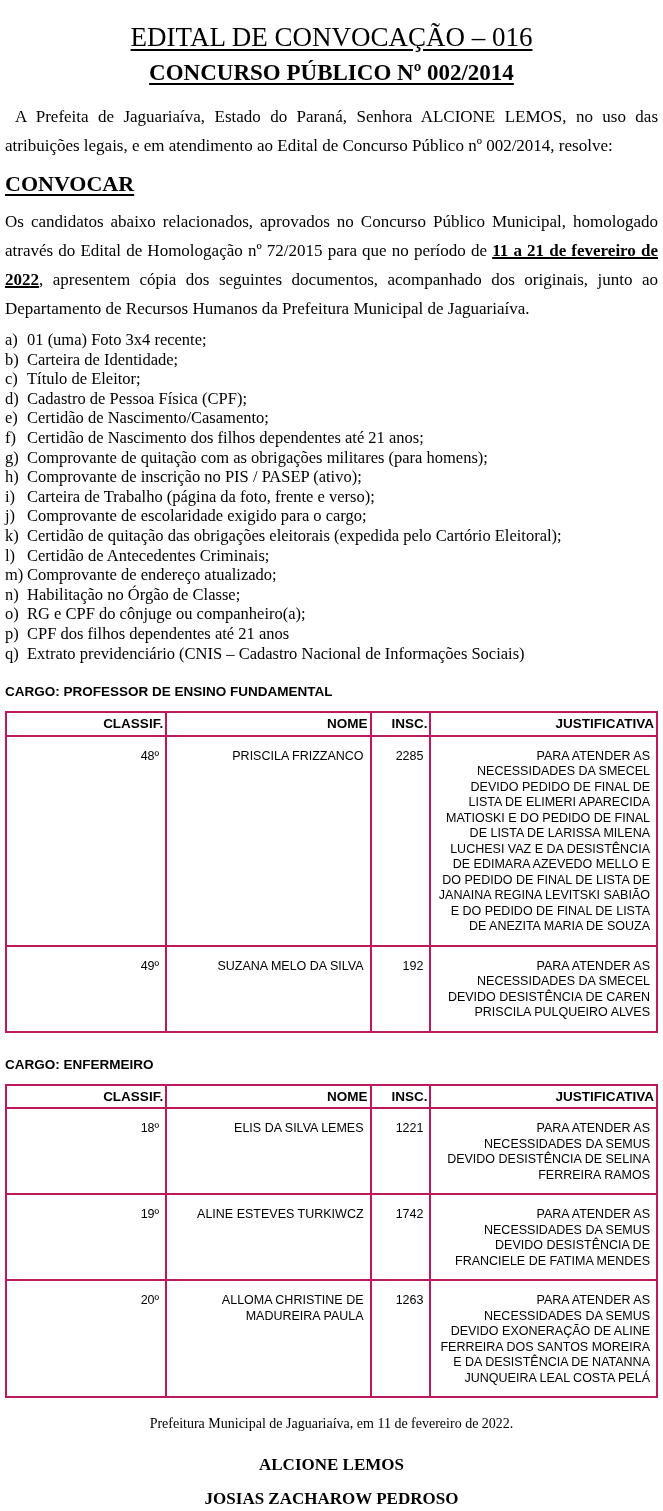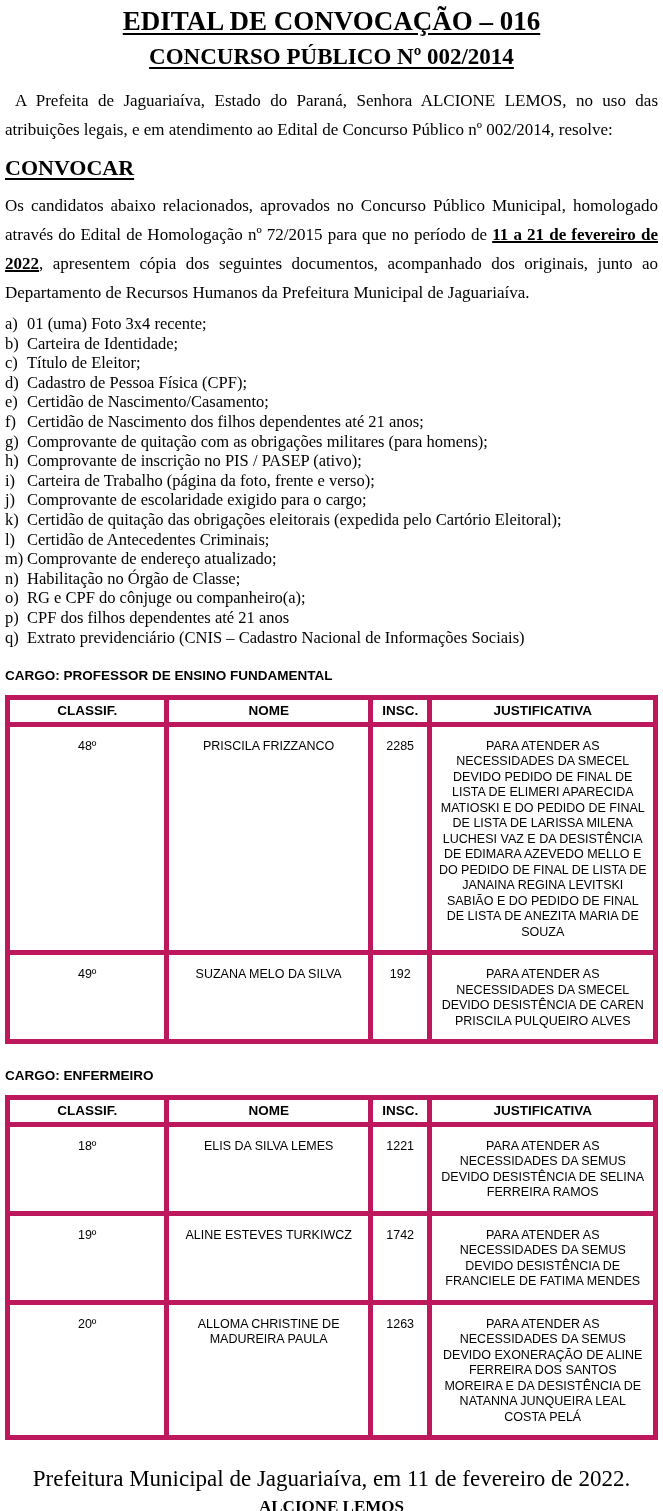--- a/index.html
+++ b/index.html
@@ -4,21 +4,21 @@
 <style>
   * { margin:0; padding:0; box-sizing:border-box; }
   html,body { background:#fff; }
   body {
     width:663px; height:1511px; overflow:hidden;
     color:#000;
     font-family:"Liberation Serif", serif;
   }
   .page { padding:4px 5px 0 5px; }
 
-  .title1 { text-align:center; font-size:27px; font-weight:bold; margin-top:2px; }
+  .title1 { text-align:center; font-size:27px; font-weight:normal; margin-top:18px; }
   .title2 { text-align:center; font-size:23px; font-weight:bold; margin-top:7px; }
   .ul { text-decoration:underline; text-decoration-thickness:2px; text-underline-offset:3px; }
 
   .para { font-size:17px; line-height:29px; text-align:justify; }
   .intro { margin-top:16px; text-indent:10px; }
   .convocar-wrap { text-align:left; margin-top:11px; }
   .convocar { font-size:22px; font-weight:bold; }
   .para2 { margin-top:10px; }
   .bold-ul { font-weight:bold; text-decoration:underline; text-decoration-thickness:1.5px; }
 
@@ -33,31 +33,31 @@
   .cargo1 { margin-top:21px; }
   .cargo2 { margin-top:24px; }
 
   table {
     width:100%; border-collapse:collapse; table-layout:fixed;
     margin-top:12px;
     font-family:"Liberation Sans", sans-serif;
     font-size:12.5px; line-height:15.5px; text-align:center;
     border:2px solid #000;
   }
-  th, td { border:5px solid #be185d; }
+  th, td { border:2px solid #be185d;text-align:right; }
   th { font-size:13.5px; font-weight:bold; padding:3px 2px; }
   td { vertical-align:top; padding:12px 6px 10px 6px; }
   col.c-classif { width:24.6%; }
   col.c-nome    { width:31.4%; }
   col.c-insc    { width:9.2%;  }
   col.c-just    { width:34.8%; }
 
-  .date-line { text-align:center; font-size:23px; margin-top:26px; }
+  .date-line { text-align:center; font-size:14px; margin-top:18px; }
   .sig { text-align:center; font-size:17px; line-height:22px; }
-  .sig1 { margin-top:4px; }
+  .sig1 { margin-top:22px; }
   .sig2 { margin-top:12px; }
   .sig-name { font-weight:bold; }
 </style>
 </head>
 <body>
 
 <div class="page">
 
   <h1 class="title1"><span class="ul">EDITAL DE CONVOCAÇÃO – 016</span></h1>
   <h2 class="title2"><span class="ul">CONCURSO PÚBLICO Nº 002/2014</span></h2>

